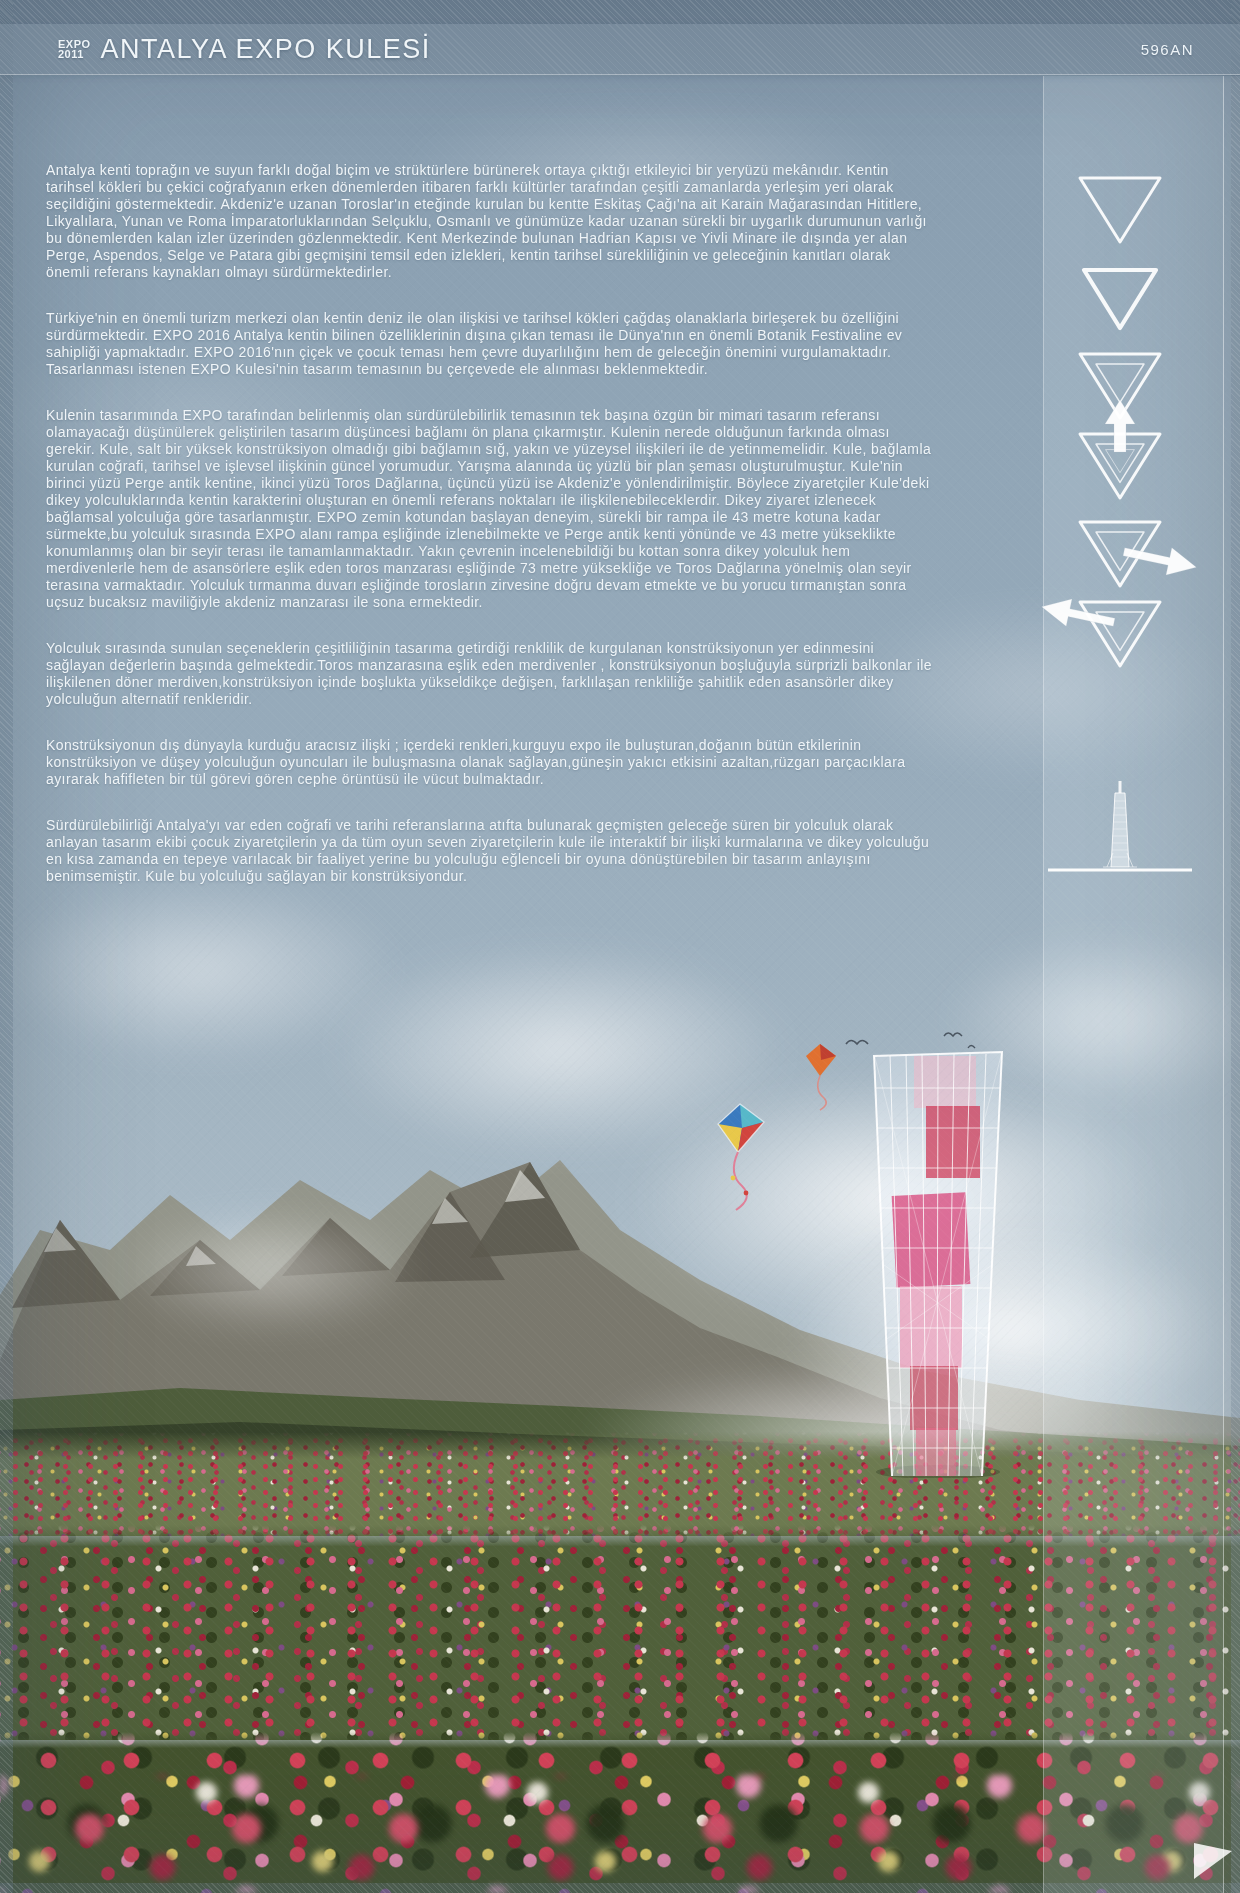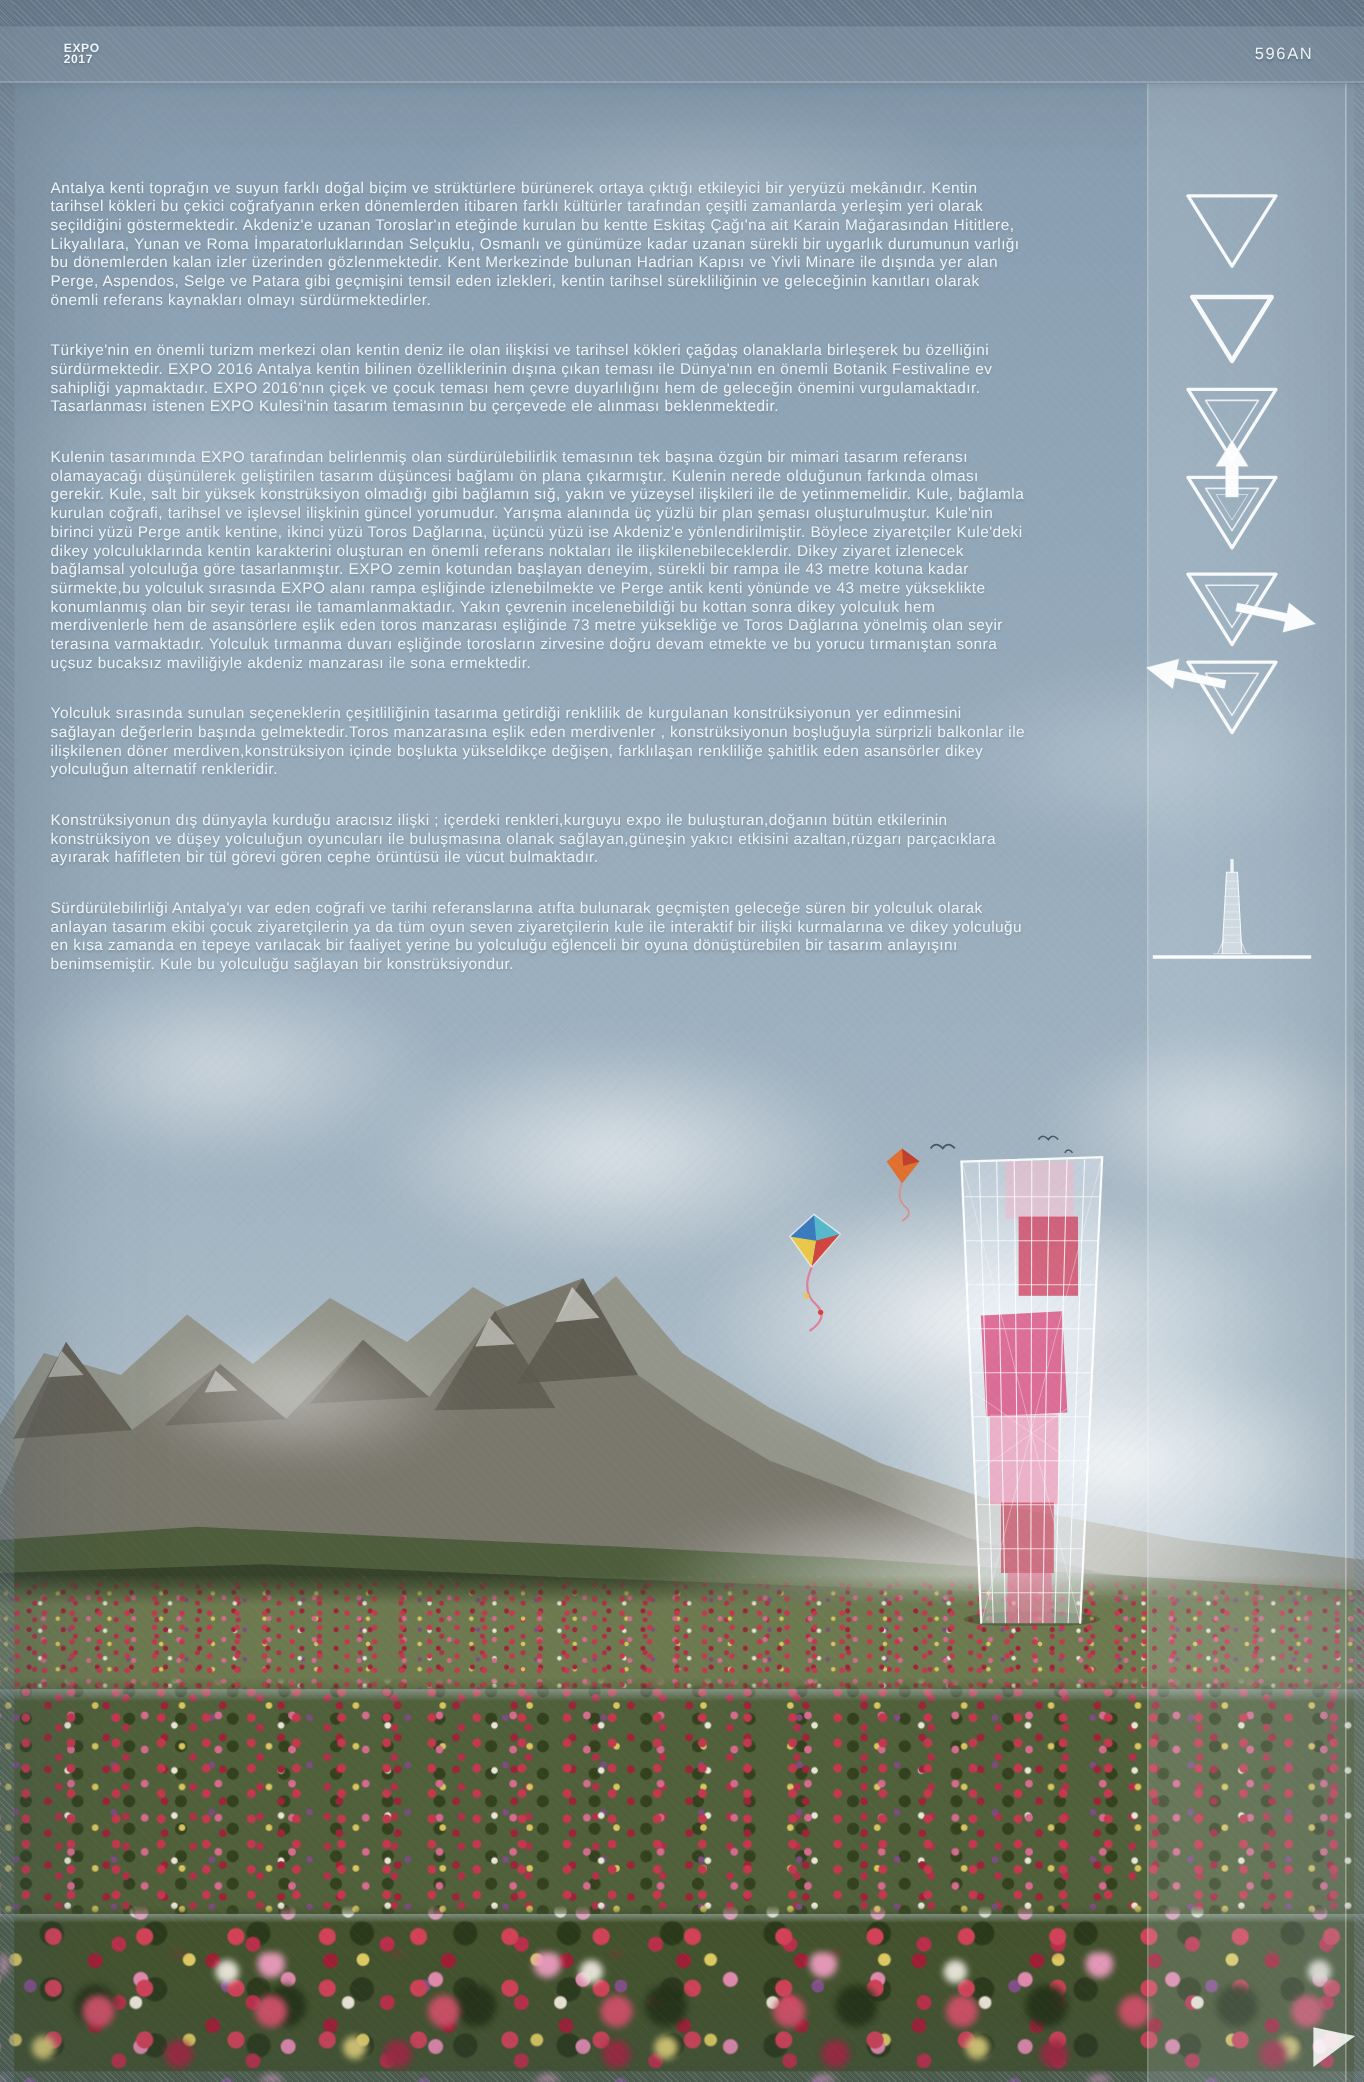--- a/index.html
+++ b/index.html
@@ -233,22 +233,23 @@
   <div class="edge edge-left"></div>
   <div class="edge edge-right"></div>
   <div class="edge edge-bottom"></div>
 
   <div class="side-band"></div>
   <div class="side-band2"></div>
 
   <header class="header">
     <div class="logo">
       <div>EXPO</div>
-      <div>2017</div>
+      <div>2011</div>
     </div>
+    <h1 class="title">ANTALYA EXPO KULESİ</h1>
     <div class="code">596AN</div>
   </header>
 
   <main class="text-block">
     <p>Antalya kenti toprağın ve suyun farklı doğal biçim ve strüktürlere bürünerek ortaya çıktığı etkileyici bir yeryüzü mekânıdır. Kentin tarihsel kökleri bu çekici coğrafyanın erken dönemlerden itibaren farklı kültürler tarafından çeşitli zamanlarda yerleşim yeri olarak seçildiğini göstermektedir. Akdeniz'e uzanan Toroslar'ın eteğinde kurulan bu kentte Eskitaş Çağı'na ait Karain Mağarasından Hititlere, Likyalılara, Yunan ve Roma İmparatorluklarından Selçuklu, Osmanlı ve günümüze kadar uzanan sürekli bir uygarlık durumunun varlığı bu dönemlerden kalan izler üzerinden gözlenmektedir. Kent Merkezinde bulunan Hadrian Kapısı ve Yivli Minare ile dışında yer alan Perge, Aspendos, Selge ve Patara gibi geçmişini temsil eden izlekleri, kentin tarihsel sürekliliğinin ve geleceğinin kanıtları olarak önemli referans kaynakları olmayı sürdürmektedirler.</p>
     <p>Türkiye'nin en önemli turizm merkezi olan kentin deniz ile olan ilişkisi ve tarihsel kökleri çağdaş olanaklarla birleşerek bu özelliğini sürdürmektedir. EXPO 2016 Antalya kentin bilinen özelliklerinin dışına çıkan teması ile Dünya'nın en önemli Botanik Festivaline ev sahipliği yapmaktadır. EXPO 2016'nın çiçek ve çocuk teması hem çevre duyarlılığını hem de geleceğin önemini vurgulamaktadır. Tasarlanması istenen EXPO Kulesi'nin tasarım temasının bu çerçevede ele alınması beklenmektedir.</p>
     <p>Kulenin tasarımında EXPO tarafından belirlenmiş olan sürdürülebilirlik temasının tek başına özgün bir mimari tasarım referansı olamayacağı düşünülerek geliştirilen tasarım düşüncesi bağlamı ön plana çıkarmıştır. Kulenin nerede olduğunun farkında olması gerekir. Kule, salt bir yüksek konstrüksiyon olmadığı gibi bağlamın sığ, yakın ve yüzeysel ilişkileri ile de yetinmemelidir. Kule, bağlamla kurulan coğrafi, tarihsel ve işlevsel ilişkinin güncel yorumudur. Yarışma alanında üç yüzlü bir plan şeması oluşturulmuştur. Kule'nin birinci yüzü Perge antik kentine, ikinci yüzü Toros Dağlarına, üçüncü yüzü ise Akdeniz'e yönlendirilmiştir. Böylece ziyaretçiler Kule'deki dikey yolculuklarında kentin karakterini oluşturan en önemli referans noktaları ile ilişkilenebileceklerdir. Dikey ziyaret izlenecek bağlamsal yolculuğa göre tasarlanmıştır. EXPO zemin kotundan başlayan deneyim, sürekli bir rampa ile 43 metre kotuna kadar sürmekte,bu yolculuk sırasında EXPO alanı rampa eşliğinde izlenebilmekte ve Perge antik kenti yönünde ve 43 metre yükseklikte konumlanmış olan bir seyir terası ile tamamlanmaktadır. Yakın çevrenin incelenebildiği bu kottan sonra dikey yolculuk hem merdivenlerle hem de asansörlere eşlik eden toros manzarası eşliğinde 73 metre yüksekliğe ve Toros Dağlarına yönelmiş olan seyir terasına varmaktadır. Yolculuk tırmanma duvarı eşliğinde torosların zirvesine doğru devam etmekte ve bu yorucu tırmanıştan sonra uçsuz bucaksız maviliğiyle akdeniz manzarası ile sona ermektedir.</p>
     <p>Yolculuk sırasında sunulan seçeneklerin çeşitliliğinin tasarıma getirdiği renklilik de kurgulanan konstrüksiyonun yer edinmesini sağlayan değerlerin başında gelmektedir.Toros manzarasına eşlik eden merdivenler , konstrüksiyonun boşluğuyla sürprizli balkonlar ile ilişkilenen döner merdiven,konstrüksiyon içinde boşlukta yükseldikçe değişen, farklılaşan renkliliğe şahitlik eden asansörler dikey yolculuğun alternatif renkleridir.</p>
     <p>Konstrüksiyonun dış dünyayla kurduğu aracısız ilişki ; içerdeki renkleri,kurguyu expo ile buluşturan,doğanın bütün etkilerinin konstrüksiyon ve düşey yolculuğun oyuncuları ile buluşmasına olanak sağlayan,güneşin yakıcı etkisini azaltan,rüzgarı parçacıklara ayırarak hafifleten bir tül görevi gören cephe örüntüsü ile vücut bulmaktadır.</p>
     <p>Sürdürülebilirliği Antalya'yı var eden coğrafi ve tarihi referanslarına atıfta bulunarak geçmişten geleceğe süren bir yolculuk olarak anlayan tasarım ekibi çocuk ziyaretçilerin ya da tüm oyun seven ziyaretçilerin kule ile interaktif bir ilişki kurmalarına ve dikey yolculuğu en kısa zamanda en tepeye varılacak bir faaliyet yerine bu yolculuğu eğlenceli bir oyuna dönüştürebilen bir tasarım anlayışını benimsemiştir.  Kule bu yolculuğu sağlayan bir konstrüksiyondur.</p>

